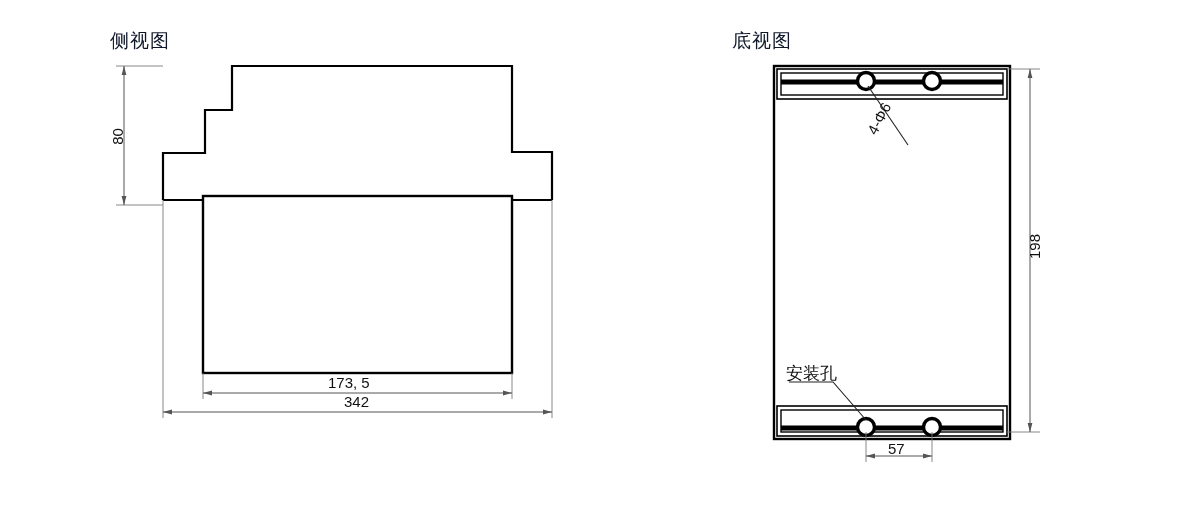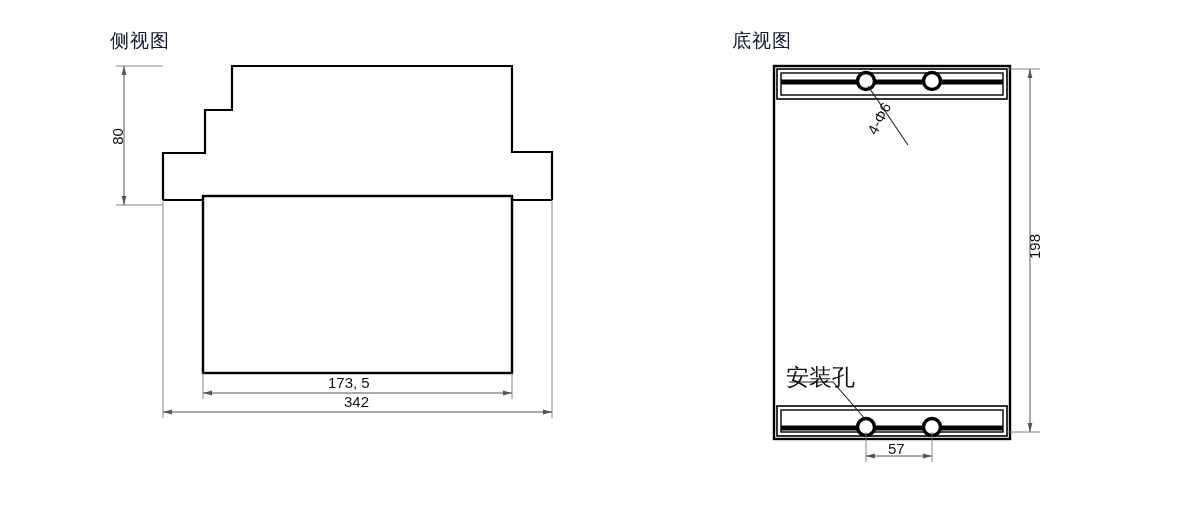--- a/index.html
+++ b/index.html
@@ -40,21 +40,21 @@
     font-size: 15px;
     color: #111111;
     font-family: "Liberation Sans", "DejaVu Sans", sans-serif;
     white-space: nowrap;
   }
   .rot90 { transform: rotate(-90deg); transform-origin: center center; }
   .rot-lead { transform: rotate(-62deg); transform-origin: center center; }
 
   .cn-note {
     position: absolute;
-    font-size: 23px;
+    font-size: 17px;
     color: #111111;
     font-family: Liberation Serif, serif;
     white-space: nowrap;
   }
 </style>
 </head>
 <body>
 
 <div id="drawing-root">
 

